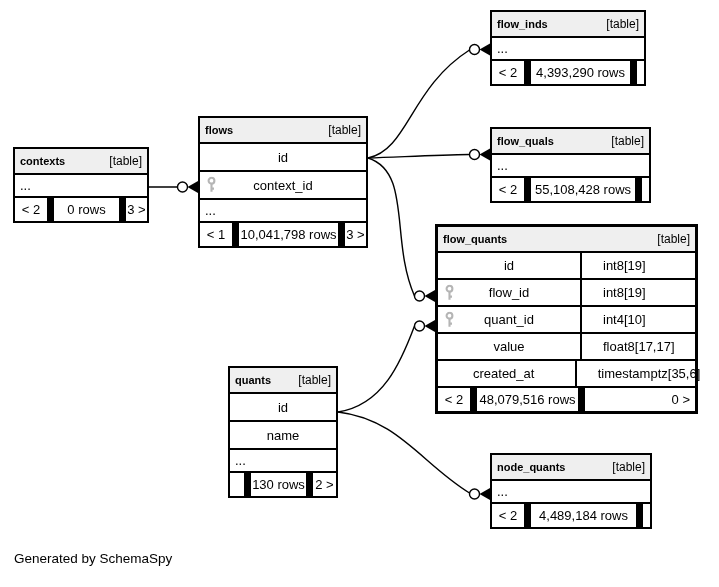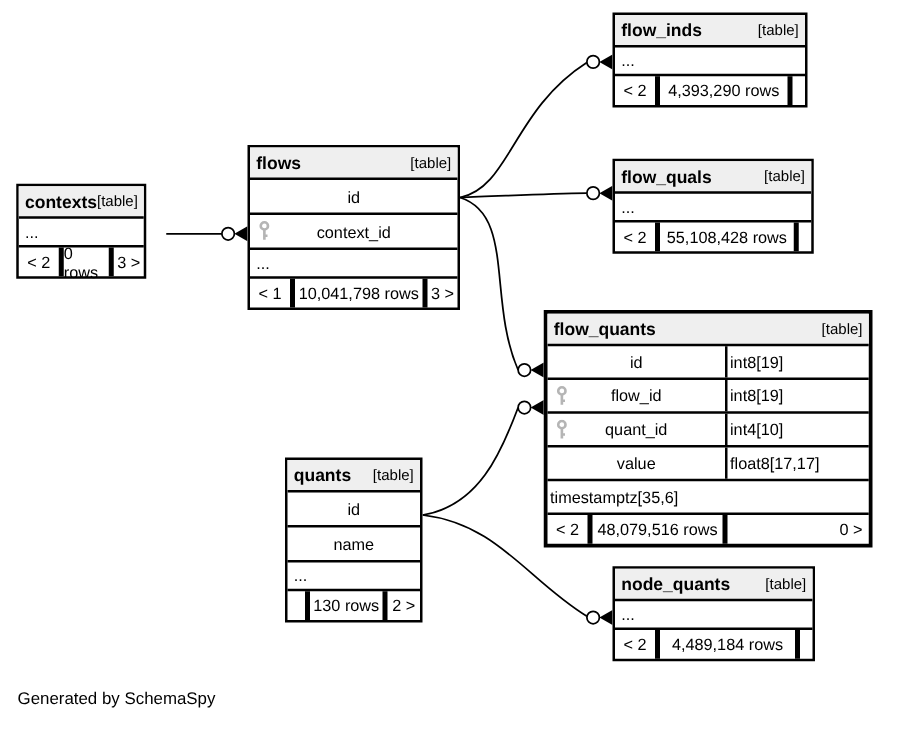--- a/index.html
+++ b/index.html
@@ -3,48 +3,48 @@
 <meta charset="utf-8">
 <style>
   html,body{margin:0;padding:0;background:#fff;}
   .canvas{position:relative;width:719px;height:587px;background:#ffffff;
           font-family:"Liberation Sans",sans-serif;color:#000;overflow:hidden;}
   svg.wires{position:absolute;left:0;top:0;z-index:1;}
   .tbl{position:absolute;z-index:2;background:#fff;border:2px solid #000;box-sizing:border-box;font-size:13px;}
   .t-flow_quants{border-width:3.5px;}
   .hdr{display:flex;justify-content:space-between;align-items:center;height:24px;
        background:#efefef;border-bottom:2px solid #000;padding:0 5px;}
-  .tname{font-weight:bold;font-size:14px;}
+  .tname{font-weight:bold;font-size:11px;}
   .ttag{font-size:12px;}
   .row{display:flex;align-items:center;justify-content:center;height:28px;
        border-bottom:2px solid #000;position:relative;box-sizing:border-box;}
   .row.ellipsis{height:23px;justify-content:flex-start;padding-left:5px;}
   .t-flow_quants .row{height:27px;}
   .keyicon{position:absolute;left:6px;top:50%;transform:translateY(-50%);line-height:0;}
   .row.two{padding:0;}
   .namecell{flex:0 0 144px;height:100%;display:flex;align-items:center;justify-content:center;
             position:relative;border-right:2px solid #000;box-sizing:border-box;}
-  .typecell{flex:1;display:flex;align-items:center;padding-left:2px;}
+  .typecell{flex:1;display:flex;align-items:center;padding-left:21px;}
   .ftr{display:flex;height:23px;align-items:stretch;}
   .fcell{display:flex;align-items:center;justify-content:center;box-sizing:border-box;}
-  .fcell + .fcell{border-left:4px solid #000000;}
+  .fcell + .fcell{border-left:7px solid #000000;}
   .fleft{flex:0 0 32px;}
   .fmid{flex:1;}
   .fright{flex:0 0 28px;}
   .fleft.narrow{flex:0 0 14px;}
   .fright.narrow{flex:0 0 14px;}
   .fright.wide30{flex:0 0 30px;}
   .t-flow_quants .fmid{flex:0 0 108px;}
   .t-flow_quants .fright{flex:1;justify-content:flex-end;padding-right:5px;}
   
-  .t-contexts{left:13px;top:147px;width:104px;}
+  .t-contexts{left:13px;top:147px;width:136px;}
   .t-flows{left:198px;top:116px;width:170px;}
   .t-flow_inds{left:490px;top:10px;width:156px;}
   .t-flow_quals{left:490px;top:127px;width:161px;text-align:right;}
-  .t-flow_quants{left:435px;top:224px;width:263px;margin-top:24px;}
+  .t-flow_quants{left:435px;top:224px;width:263px;}
   .t-quants{left:228px;top:366px;width:110px;}
   .t-node_quants{left:490px;top:453px;width:162px;}
   .note{position:absolute;left:14px;top:551px;font-size:13.5px;z-index:2;}
 </style>
 </head>
 <body>
 
 <div class="canvas">
 
   <svg class="wires" width="719" height="587" viewBox="0 0 719 587">
@@ -181,20 +181,23 @@
       </span>
       <span class="typecell">int4[10]</span>
     </div>
     <div class="row two">
       <span class="namecell">
           <span>value</span>
         </span>
       <span class="typecell">float8[17,17]</span>
     </div>
     <div class="row two">
+      <span class="namecell">
+          <span>created_at</span>
+        </span>
       <span class="typecell">timestamptz[35,6]</span>
     </div>
     <div class="ftr">
       <span class="fcell fleft">&lt; 2</span>
       <span class="fcell fmid">48,079,516 rows</span>
       <span class="fcell fright">0 &gt;</span>
     </div>
   </div>
 
   <div class="tbl t-quants">

